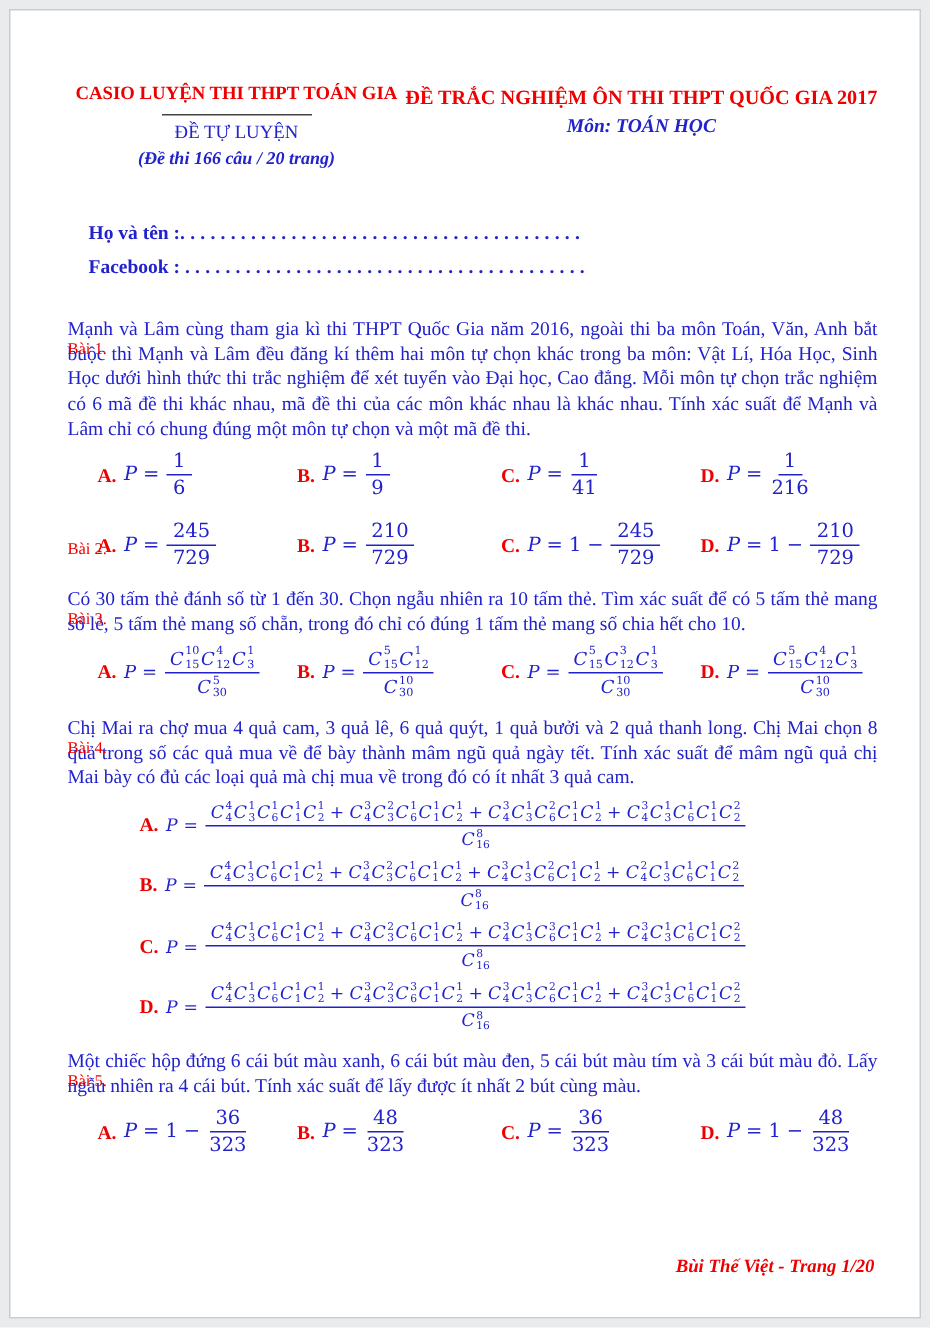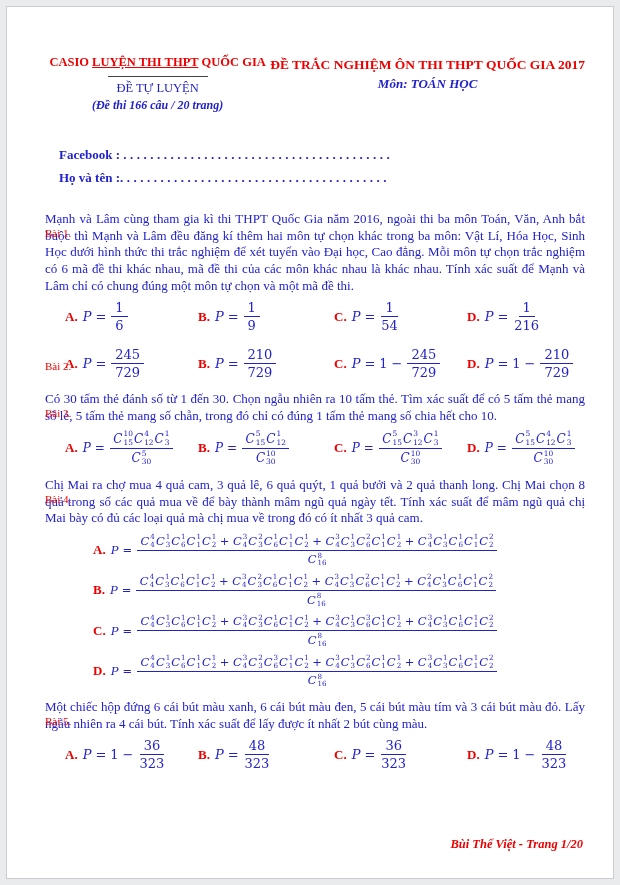--- a/index.html
+++ b/index.html
@@ -17,21 +17,21 @@
     position:relative;width:608px;height:873px;background:#fff;
     border:1px solid #c9ccd0;
     padding:48px 28px 0 38px;
     overflow:hidden;
   }
   
   .header{display:flex;}
   .header-left{width:238px;text-align:center;}
   .header-right{flex:1;text-align:center;padding-top:2px;}
   .brand-line{color:var(--red);font-weight:bold;font-size:12.5px;white-space:nowrap;}
-  .brand-line .u{text-decoration:underline;}
+  .brand-line .u{}
   .divider{width:100px;height:0;border-top:1.2px solid #444;margin:6px auto 4px;}
   .subtitle{color:var(--blue);font-weight:normal;font-size:12.5px;margin-top:2px;}
   .meta{color:var(--blue);font-weight:bold;font-style:italic;font-size:12px;margin-top:2px;}
   .exam-title{color:var(--red);font-weight:bold;font-size:13.5px;white-space:nowrap;}
   .subject{color:var(--blue);font-weight:bold;font-size:13px;margin-top:3px;font-style:italic;}
   
   .info{margin-top:30px;margin-left:14px;}
   .info-line{color:var(--blue);font-weight:bold;font-size:13px;line-height:23px;white-space:nowrap;}
   .dots{letter-spacing:3.5px;font-weight:bold;}
   
@@ -61,34 +61,34 @@
   .footer{position:absolute;right:30px;bottom:26px;
     color:var(--red);font-weight:bold;font-style:italic;font-size:12.5px;font-family:Liberation Serif, serif;}
 </style>
 </head>
 <body>
 
 <div class="page">
 
   <header class="header">
     <div class="header-left">
-      <div class="brand-line"><span>CASIO </span><span class="u">LUYỆN THI THPT</span><span> QUỐC GIA</span></div>
+      <div class="brand-line"><span>CASIO </span><span class="u">LUYỆN THI THPT</span><span> TOÁN GIA</span></div>
       <div class="divider"></div>
       <div class="subtitle">ĐỀ TỰ LUYỆN</div>
       <div class="meta">(Đề thi  166 câu / 20 trang)</div>
     </div>
     <div class="header-right">
       <div class="exam-title">ĐỀ TRẮC NGHIỆM ÔN THI THPT QUỐC GIA 2017</div>
       <div class="subject">Môn: TOÁN HỌC</div>
     </div>
   </header>
 
   <section class="info">
+    <div class="info-line"><span>Họ và tên :</span><span class="dots">........................................</span></div>
     <div class="info-line"><span>Facebook : </span><span class="dots">........................................</span></div>
-    <div class="info-line"><span>Họ và tên :</span><span class="dots">........................................</span></div>
   </section>
 
   <main id="questions">
       <article class="question q1">
         <span class="q-label">Bài 1.</span>
         <div class="q-text">Mạnh và Lâm cùng tham gia kì thi THPT Quốc Gia năm 2016, ngoài thi ba môn Toán, Văn, Anh bắt buộc thì Mạnh và Lâm đều đăng kí thêm hai môn tự chọn khác trong ba môn: Vật Lí, Hóa Học, Sinh Học dưới hình thức thi trắc nghiệm để xét tuyển vào Đại học, Cao đẳng. Mỗi môn tự chọn trắc nghiệm có 6 mã đề thi khác nhau, mã đề thi của các môn khác nhau là khác nhau. Tính xác suất để Mạnh và Lâm chỉ có chung đúng một môn tự chọn và một mã đề thi.</div>
         <div class="options row">
           <div class="option">
             <span class="opt-label">A.</span>
             <span class="opt-math">
@@ -122,21 +122,21 @@
           <div class="option">
             <span class="opt-label">C.</span>
             <span class="opt-math">
               <span class="mvar">P</span>
               <span class="op">=</span>
               <span class="frac">
                 <span class="fnum">
                   <span class="mnum">1</span>
                 </span>
                 <span class="fden">
-                  <span class="mnum">54</span>
+                  <span class="mnum">41</span>
                 </span>
               </span>
             </span>
           </div>
           <div class="option">
             <span class="opt-label">D.</span>
             <span class="opt-math">
               <span class="mvar">P</span>
               <span class="op">=</span>
               <span class="frac">

